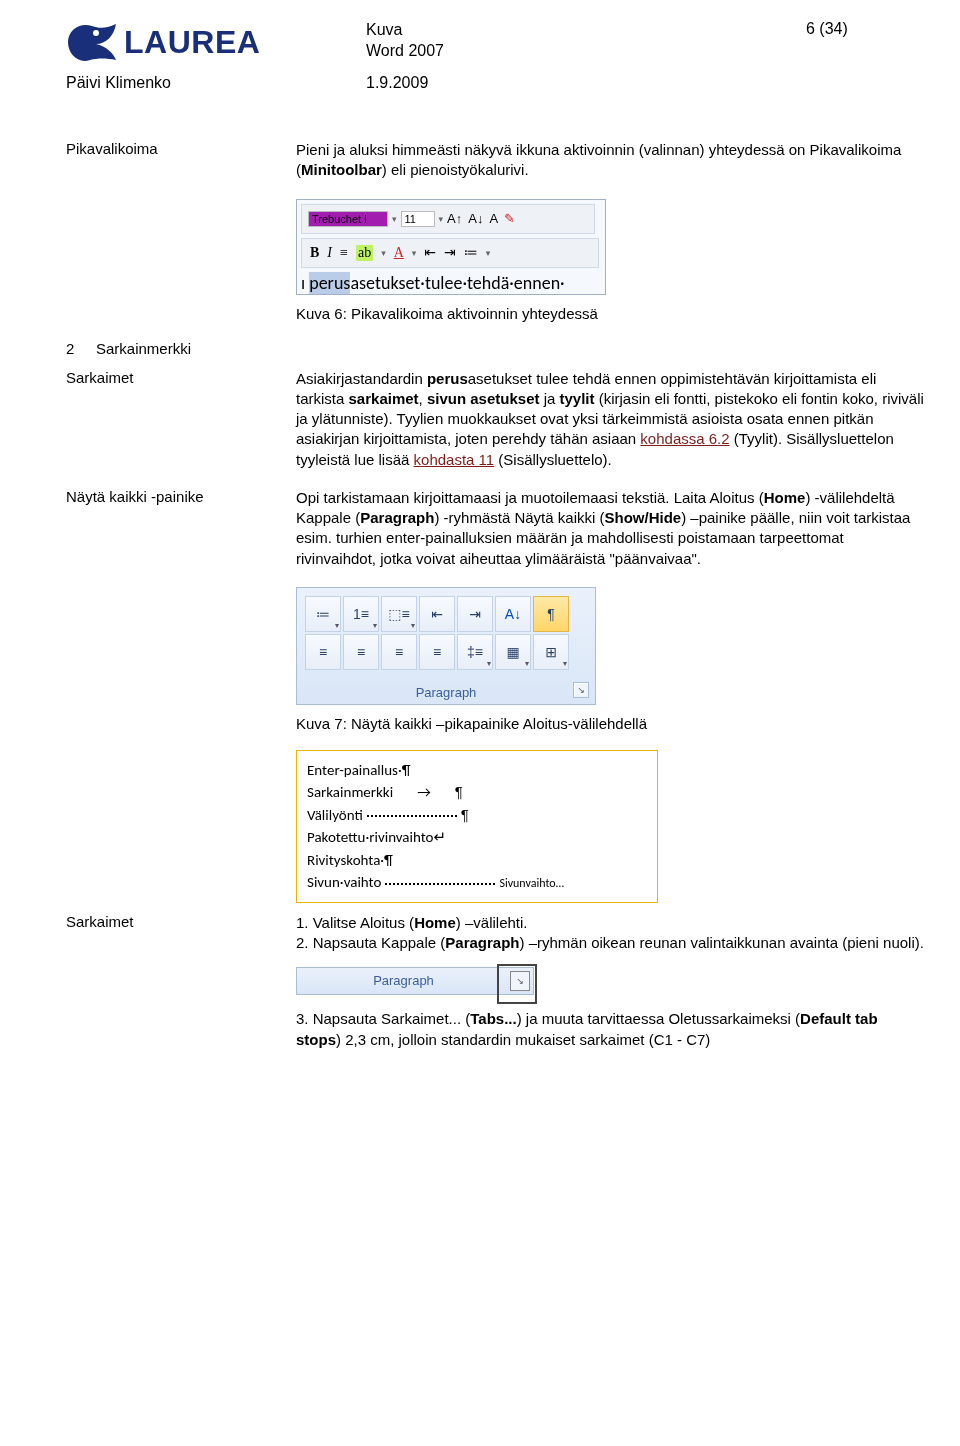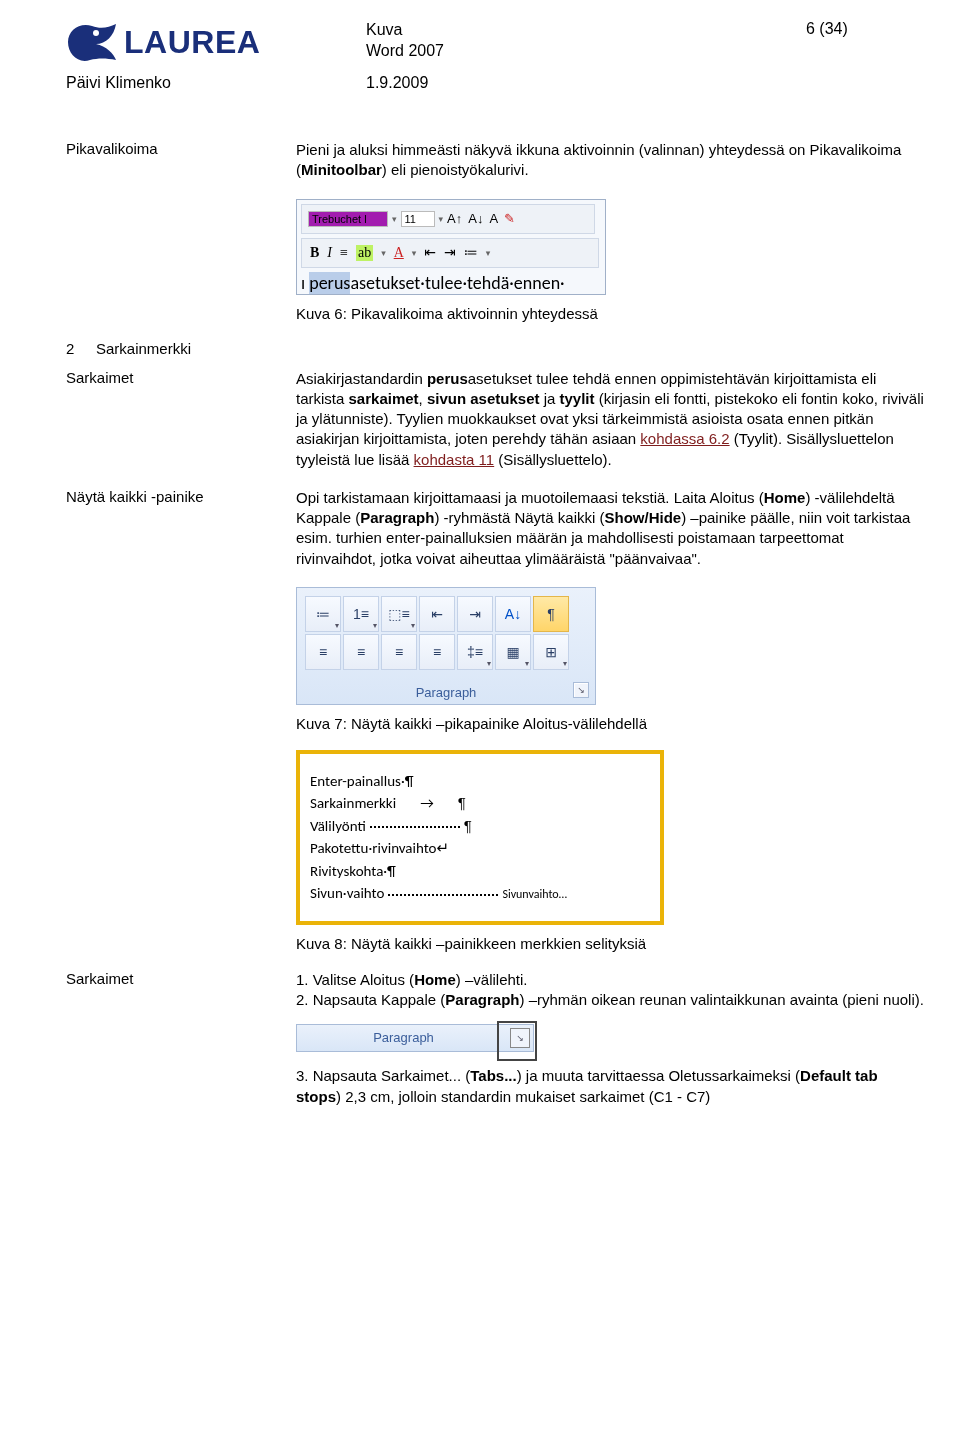--- a/index.html
+++ b/index.html
@@ -194,23 +194,23 @@
     display: flex;
     align-items: center;
     justify-content: center;
     color: #556;
     box-shadow: 1px 1px 0 #fff inset;
   }
 
   
   .hidden-list {
     width: 340px;
-    border: 4px solid #eab308;
+    border: 1px solid #eab308;
     background: #fff;
-    padding: 16px 10px;
+    padding: 8px 10px;
     font-family: Calibri, Arial, sans-serif;
     font-size: 15px;
     line-height: 1.5;
   }
   .hidden-list .tab { display:inline-block; width:24px; }
   .hidden-list .pil { font-family: Arial, sans-serif; }
   .hidden-list .dots {
     display: inline-block;
     border-bottom: 2px dotted #000;
     width: 90px;
@@ -372,21 +372,20 @@
   <div class="figure">
     <div class="hidden-list">
       <div><span>Enter-painallus·¶</span></div>
       <div><span>Sarkainmerkki</span><span class="tab"></span><span>→</span><span class="tab"></span><span class="pil">¶</span></div>
       <div><span>Välilyönti</span><span class="dots"></span><span class="pil">¶</span></div>
       <div><span>Pakotettu·rivinvaihto↵</span></div>
       <div><span>Rivityskohta·¶</span></div>
       <div><span>Sivun·vaihto</span><span class="dots long"></span><span style="font-size:12px">Sivunvaihto</span><span style="font-size:12px">…</span></div>
     </div>
   </div>
-  <div class="figure-caption">Kuva 8: Näytä kaikki –painikkeen merkkien selityksiä</div>
 
   <div class="row">
     <div class="label-col">Sarkaimet</div>
     <div class="body-col">
       <div>
         <span>1. Valitse Aloitus (</span><span class="bold">Home</span><span>) –välilehti.</span>
       </div>
       <div>
         <span>2. Napsauta Kappale (</span><span class="bold">Paragraph</span><span>) –ryhmän oikean reunan valintaikkunan avainta (pieni nuoli).</span>
       </div>

